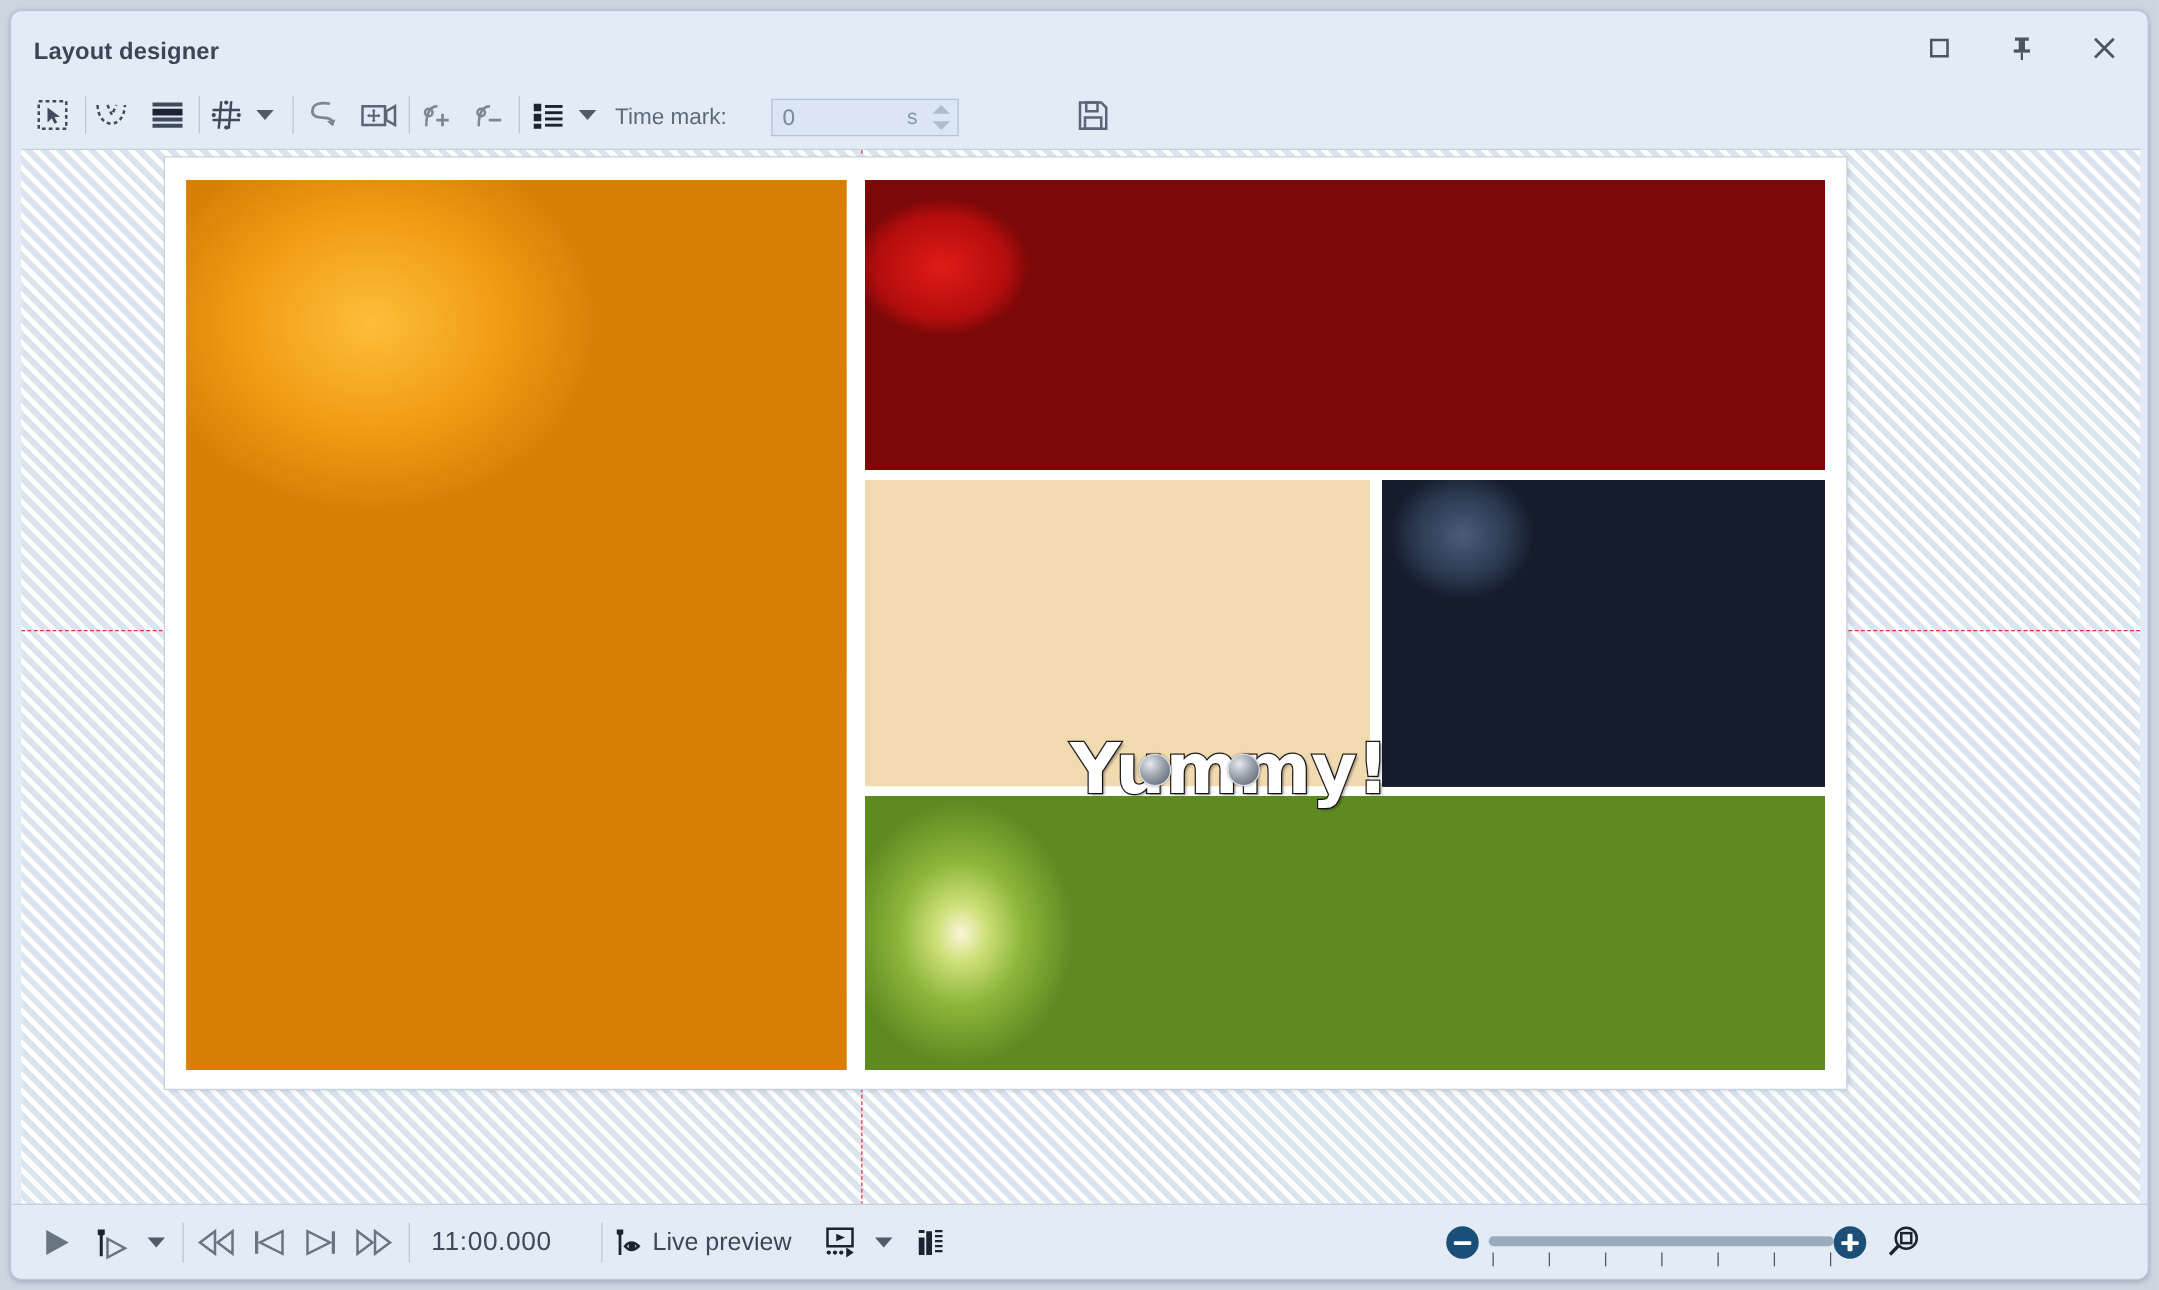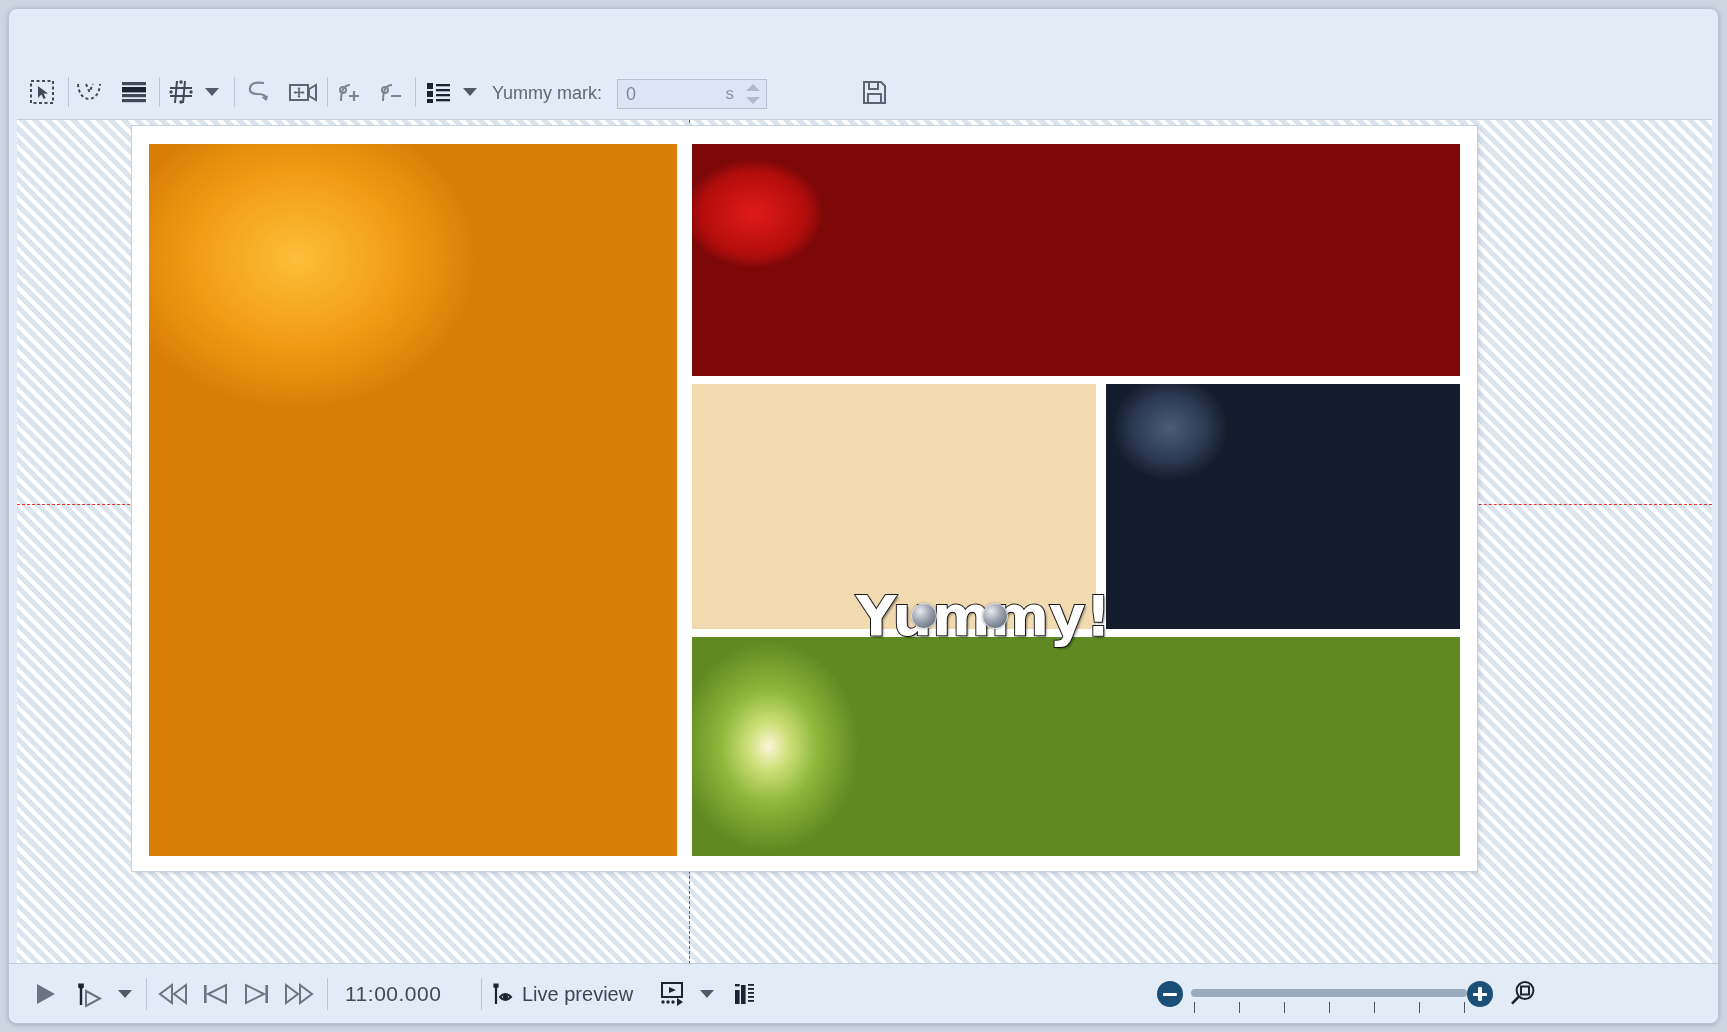--- a/index.html
+++ b/index.html
@@ -294,20 +294,42 @@
     content: ""; position: absolute;
     left: 11.25px; top: 6px; width: 3.5px; height: 14px;
     background: #fff; border-radius: 1px;
   }
 </style>
 </head>
 <body>
 
 <div id="window">
 
+  <div id="titlebar">
+    <div id="title-text">Layout designer</div>
+
+    <div class="win-btn" id="btn-restore">
+      <svg width="19" height="19" viewBox="0 0 19 19">
+        <rect x="3" y="3" width="13" height="13" fill="none" stroke="#4b5663" stroke-width="2"></rect>
+      </svg>
+    </div>
+    <div class="win-btn" id="btn-pin">
+      <svg width="19" height="21" viewBox="0 0 19 21">
+        <rect x="4" y="2" width="11" height="2.6" fill="#4b5663"></rect>
+        <rect x="7" y="4" width="5" height="8" fill="#4b5663"></rect>
+        <rect x="3" y="11.5" width="13" height="2.6" fill="#4b5663"></rect>
+        <rect x="8.6" y="14" width="1.8" height="6" fill="#4b5663"></rect>
+      </svg>
+    </div>
+    <div class="win-btn" id="btn-close">
+      <svg width="21" height="21" viewBox="0 0 21 21">
+        <path d="M3 3 L18 18 M18 3 L3 18" stroke="#4b5663" stroke-width="2.2" fill="none"></path>
+      </svg>
+    </div>
+  </div>
 
   <div id="toolbar">
 
     <div class="tb-item tb-icon" style="left:16px">
       <svg width="26" height="26" viewBox="0 0 26 26">
         <rect x="2" y="2" width="22" height="22" fill="none" stroke="#3f4a5a" stroke-width="2" stroke-dasharray="3,2.5"></rect>
         <path d="M9 7 L9 19 L12.4 15.6 L14.6 20 L16.8 18.9 L14.6 14.7 L19 14.4 Z" fill="#3f4a5a"></path>
       </svg>
     </div>
 
@@ -392,21 +414,21 @@
         <rect x="12" y="5" width="14" height="2.3" fill="#1b2430"></rect>
         <rect x="12" y="10" width="14" height="2.3" fill="#1b2430"></rect>
         <rect x="12" y="15" width="14" height="2.3" fill="#1b2430"></rect>
         <rect x="12" y="20" width="14" height="2.3" fill="#1b2430"></rect>
       </svg>
     </div>
     <div class="tb-item tb-caret" style="left:450px">
       <span class="caret"></span>
     </div>
 
-    <div id="timemark-label">Yummy mark:</div>
+    <div id="timemark-label">Time mark:</div>
 
     <div id="timemark-field">
       <span id="timemark-value">0</span>
       <span id="timemark-unit">s</span>
       <span class="spin-wrap">
         <span class="spin-up"></span>
         <span class="spin-dn"></span>
       </span>
     </div>
 

